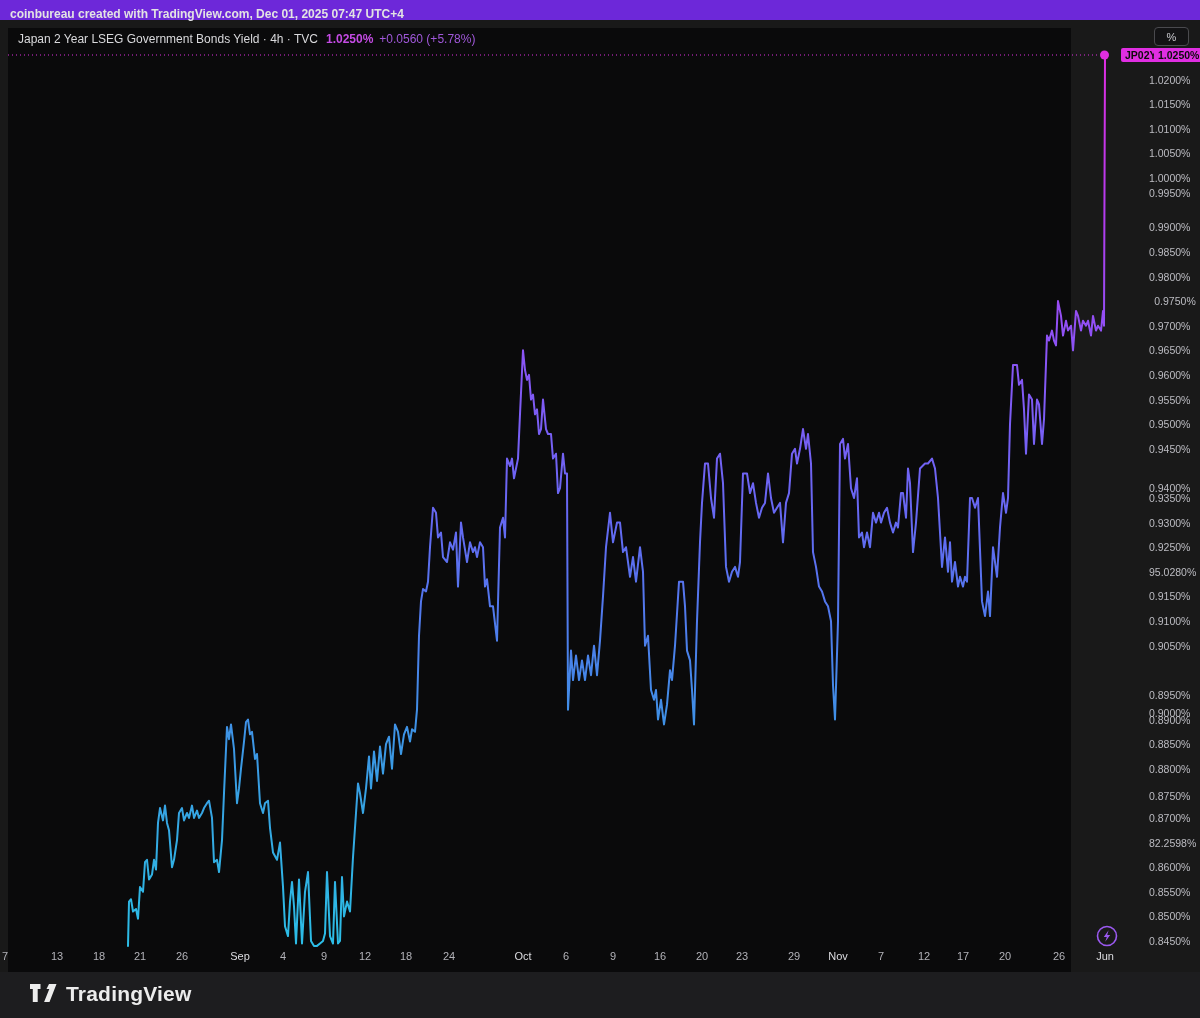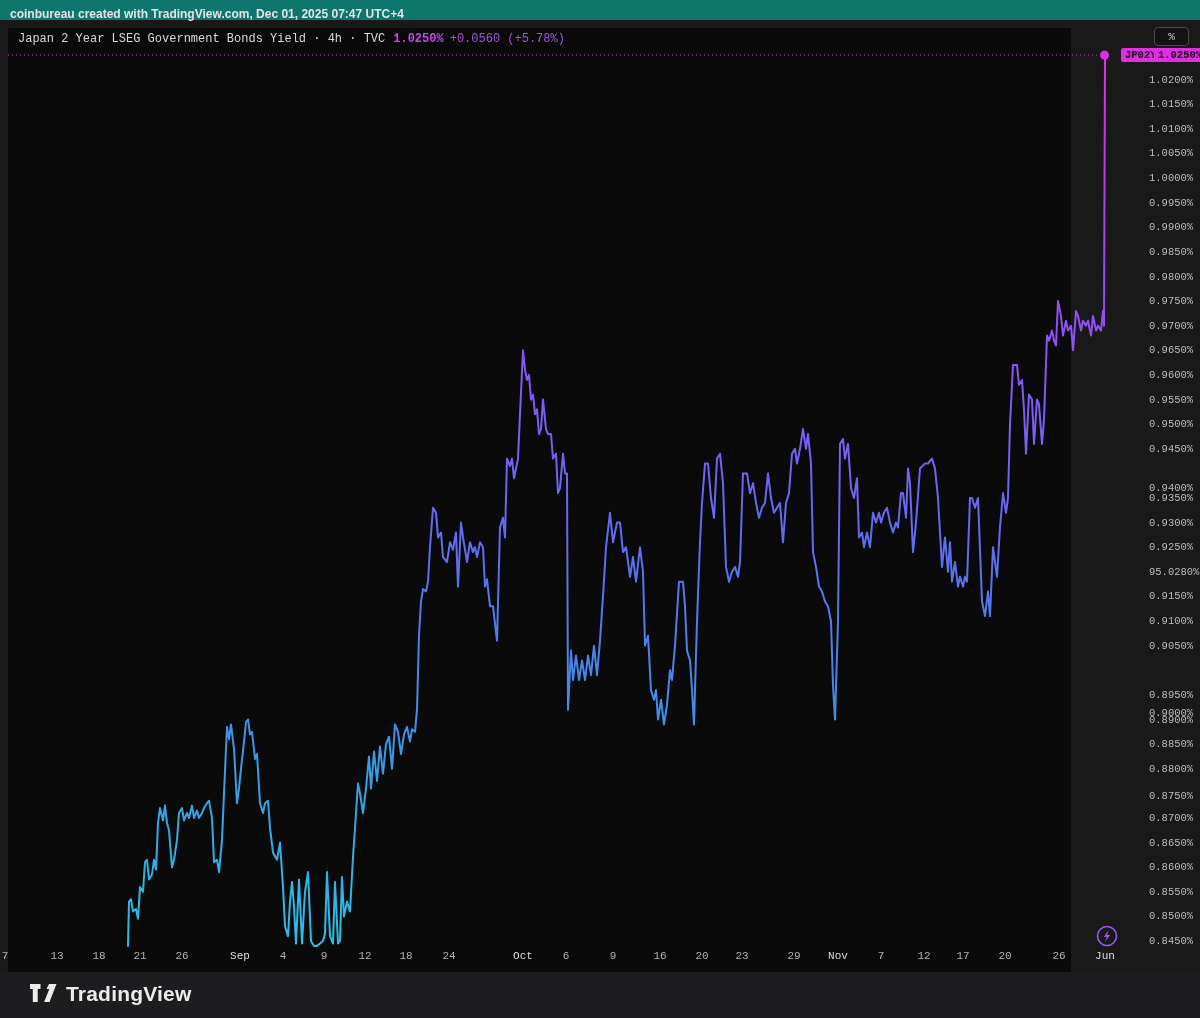--- a/index.html
+++ b/index.html
@@ -4,27 +4,26 @@
 <style>
   html,body{margin:0;padding:0;}
   body{
     width:1200px;height:1018px;position:relative;overflow:hidden;
     background:#191919;
     font-family:"Liberation Sans",sans-serif;
     -webkit-font-smoothing:antialiased;
   }
   .topbar{
     position:absolute;left:0;top:0;width:1200px;height:20px;
-    background:#0f766e;color:#e3e3e3;font-size:12px;font-weight:bold;
+    background:#6d28d9;color:#e3e3e3;font-size:12px;font-weight:bold;
     line-height:28px;padding-left:10px;box-sizing:border-box;white-space:nowrap;
   }
   .pane{
     position:absolute;left:8px;top:28px;width:1063px;height:944px;
     background:#0a0a0b;
-    font-family:Liberation Mono, monospace;
   }
   .legend{position:absolute;left:10px;top:4px;z-index:5;}
   .legend-line1{font-size:12px;color:#d9d9dc;white-space:nowrap;}
   .legend-line1 .price{color:#c44be4;margin-left:8px;font-weight:bold;}
   .legend-line1 .change{color:#a058da;margin-left:6px;}
   .legend-line2{font-size:12px;color:#d2d2d6;margin-top:2px;white-space:nowrap;}
   .chart-svg{position:absolute;left:0;top:0;}
   .ptick{
     position:absolute;left:1141px;width:52px;height:14px;line-height:14px;
     font-size:10.5px;color:#bcbcc2;white-space:nowrap;
@@ -95,25 +94,25 @@
   <div class="unit-btn">%</div>
   <div class="cur-label cur-symbol" style="background: rgb(224, 46, 226);">JP02Y</div>
   <div class="cur-label cur-price" style="background: rgb(224, 46, 226);">1.0250%</div>
 
   <div id="price-ticks">
       <div class="ptick" style="top: 44.6111px;">1.0200%</div>
       <div class="ptick" style="top: 69.2222px;">1.0150%</div>
       <div class="ptick" style="top: 93.8333px;">1.0100%</div>
       <div class="ptick" style="top: 118.444px;">1.0050%</div>
       <div class="ptick" style="top: 143.056px;">1.0000%</div>
-      <div class="ptick" style="top: 168px;">0.9950%</div>
+      <div class="ptick" style="top: 158px;">0.9950%</div>
       <div class="ptick" style="top: 192.278px;">0.9900%</div>
       <div class="ptick" style="top: 216.889px;">0.9850%</div>
       <div class="ptick" style="top: 241.5px;">0.9800%</div>
-      <div class="ptick" style="top: 266.111px;">0.9750%</div>
+      <div class="ptick" style="top: 266.111px; text-align: center;">0.9750%</div>
       <div class="ptick" style="top: 290.722px;">0.9700%</div>
       <div class="ptick" style="top: 315.333px;">0.9650%</div>
       <div class="ptick" style="top: 339.944px;">0.9600%</div>
       <div class="ptick" style="top: 364.556px;">0.9550%</div>
       <div class="ptick" style="top: 389.167px;">0.9500%</div>
       <div class="ptick" style="top: 413.778px;">0.9450%</div>
       <div class="ptick" style="top: 453px;">0.9400%</div>
       <div class="ptick" style="top: 463px;">0.9350%</div>
       <div class="ptick" style="top: 487.611px;">0.9300%</div>
       <div class="ptick" style="top: 512.222px;">0.9250%</div>
@@ -121,21 +120,21 @@
       <div class="ptick" style="top: 561.444px;">0.9150%</div>
       <div class="ptick" style="top: 586.056px;">0.9100%</div>
       <div class="ptick" style="top: 610.667px;">0.9050%</div>
       <div class="ptick" style="top: 635.278px; margin-top: 43px;">0.9000%</div>
       <div class="ptick" style="top: 659.889px;">0.8950%</div>
       <div class="ptick" style="top: 684.5px;">0.8900%</div>
       <div class="ptick" style="top: 709.111px;">0.8850%</div>
       <div class="ptick" style="top: 733.722px;">0.8800%</div>
       <div class="ptick" style="top: 761px;">0.8750%</div>
       <div class="ptick" style="top: 782.944px;">0.8700%</div>
-      <div class="ptick" style="top: 807.556px;">0.8650%</div>
+      <div class="ptick" style="top: 807.556px;">82.2598%</div>
       <div class="ptick" style="top: 832.167px;">0.8600%</div>
       <div class="ptick" style="top: 856.778px;">0.8550%</div>
       <div class="ptick" style="top: 881.389px;">0.8500%</div>
       <div class="ptick" style="top: 906px;">0.8450%</div>
     </div>
   <div id="time-ticks">
       <div class="ttick" style="left: -3px;">7</div>
       <div class="ttick" style="left: 49px;">13</div>
       <div class="ttick" style="left: 91px;">18</div>
       <div class="ttick" style="left: 132px;">21</div>

